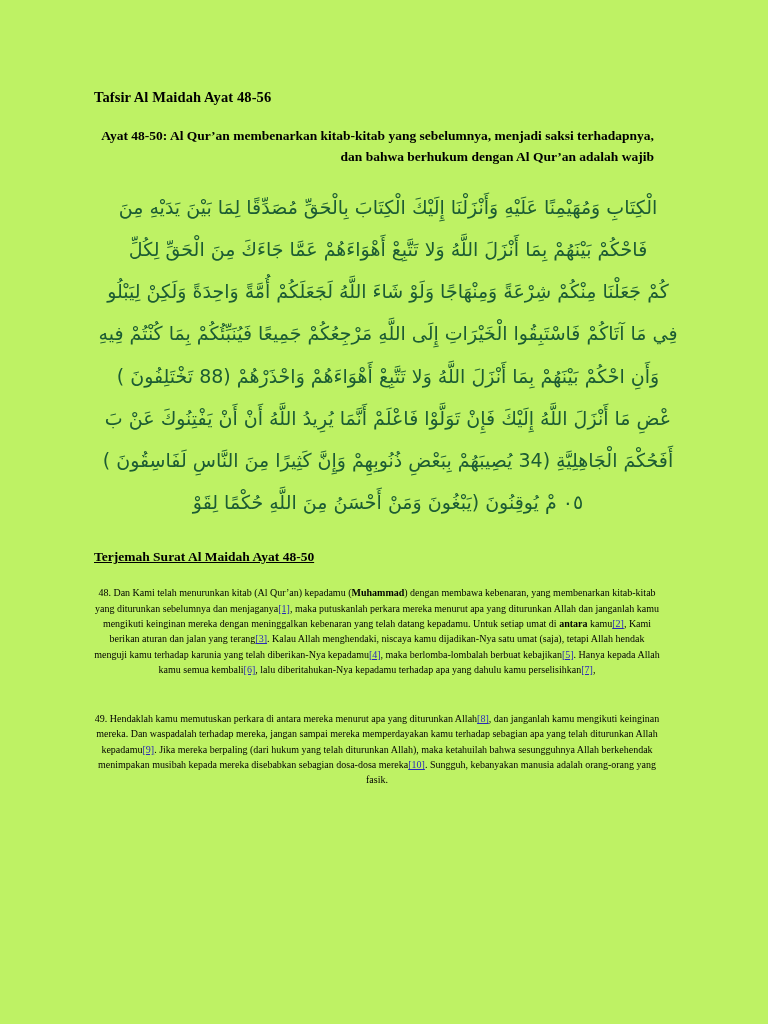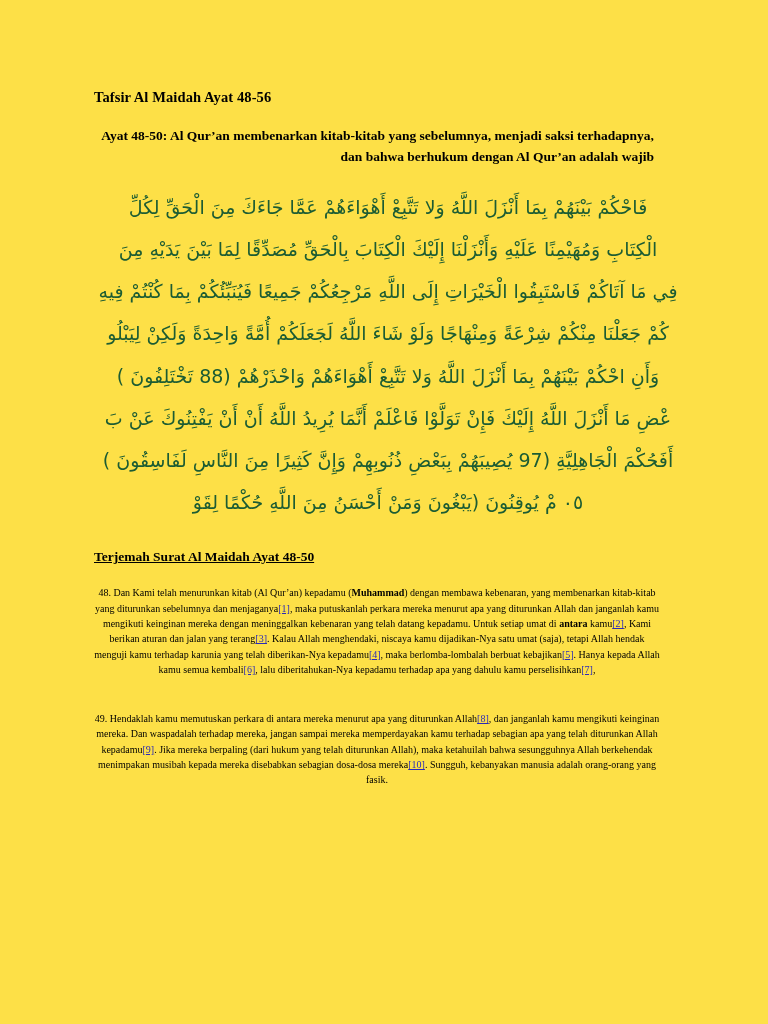--- a/index.html
+++ b/index.html
@@ -11,21 +11,21 @@
     width: 768px;
     height: 1024px;
     overflow: hidden;
     font-family: "Liberation Serif", "DejaVu Serif", serif;
     color: #000000;
   }
   .page {
     position: relative;
     width: 768px;
     height: 1024px;
-    background: #fde047;
+    background: #bef264;
     box-sizing: border-box;
     padding: 88px 68px 0 94px;
   }
   .doc-title {
     font-size: 14.5px;
     font-weight: bold;
     line-height: 1.25;
     margin: 0 0 20px 0;
     letter-spacing: 0.1px;
   }
@@ -91,27 +91,27 @@
 </head>
 <body>
 
 <div class="page">
 
   <h1 class="doc-title">Tafsir Al Maidah Ayat 48-56</h1>
 
   <h2 class="doc-subtitle">Ayat 48-50: Al Qur’an membenarkan kitab-kitab yang sebelumnya, menjadi saksi terhadapnya, dan bahwa berhukum dengan Al Qur’an adalah wajib</h2>
 
   <div class="arabic-block">
+    <div class="arabic-line">الْكِتَابِ وَمُهَيْمِنًا عَلَيْهِ  وَأَنْزَلْنَا إِلَيْكَ الْكِتَابَ بِالْحَقِّ مُصَدِّقًا لِمَا بَيْنَ يَدَيْهِ مِنَ</div>
     <div class="arabic-line">فَاحْكُمْ بَيْنَهُمْ بِمَا أَنْزَلَ اللَّهُ وَلا تَتَّبِعْ أَهْوَاءَهُمْ عَمَّا جَاءَكَ مِنَ الْحَقِّ لِكُلِّ</div>
-    <div class="arabic-line">الْكِتَابِ وَمُهَيْمِنًا عَلَيْهِ  وَأَنْزَلْنَا إِلَيْكَ الْكِتَابَ بِالْحَقِّ مُصَدِّقًا لِمَا بَيْنَ يَدَيْهِ مِنَ</div>
+    <div class="arabic-line">كُمْ جَعَلْنَا مِنْكُمْ شِرْعَةً وَمِنْهَاجًا وَلَوْ شَاءَ اللَّهُ لَجَعَلَكُمْ أُمَّةً وَاحِدَةً وَلَكِنْ لِيَبْلُو</div>
     <div class="arabic-line">فِي مَا آتَاكُمْ فَاسْتَبِقُوا الْخَيْرَاتِ إِلَى اللَّهِ مَرْجِعُكُمْ جَمِيعًا فَيُنَبِّئُكُمْ بِمَا كُنْتُمْ فِيهِ</div>
-    <div class="arabic-line">كُمْ جَعَلْنَا مِنْكُمْ شِرْعَةً وَمِنْهَاجًا وَلَوْ شَاءَ اللَّهُ لَجَعَلَكُمْ أُمَّةً وَاحِدَةً وَلَكِنْ لِيَبْلُو</div>
     <div class="arabic-line">وَأَنِ احْكُمْ بَيْنَهُمْ بِمَا أَنْزَلَ اللَّهُ وَلا تَتَّبِعْ أَهْوَاءَهُمْ وَاحْذَرْهُمْ  (88 تَخْتَلِفُونَ )</div>
     <div class="arabic-line">عْضِ مَا أَنْزَلَ اللَّهُ إِلَيْكَ فَإِنْ تَوَلَّوْا فَاعْلَمْ أَنَّمَا يُرِيدُ اللَّهُ أَنْ أَنْ يَفْتِنُوكَ عَنْ بَ</div>
-    <div class="arabic-line">أَفَحُكْمَ الْجَاهِلِيَّةِ  (79 يُصِيبَهُمْ بِبَعْضِ ذُنُوبِهِمْ وَإِنَّ كَثِيرًا مِنَ النَّاسِ لَفَاسِقُونَ )</div>
+    <div class="arabic-line">أَفَحُكْمَ الْجَاهِلِيَّةِ  (43 يُصِيبَهُمْ بِبَعْضِ ذُنُوبِهِمْ وَإِنَّ كَثِيرًا مِنَ النَّاسِ لَفَاسِقُونَ )</div>
     <div class="arabic-line">٥٠ مْ يُوقِنُونَ (يَبْغُونَ وَمَنْ أَحْسَنُ مِنَ اللَّهِ حُكْمًا لِقَوْ</div>
   </div>
 
   <div class="terjemah-heading">Terjemah Surat Al Maidah Ayat 48-50</div>
 
   <p class="para"><span>48.</span><span> Dan Kami telah menurunkan kitab (Al Qur’an) kepadamu (</span><span class="bold">Muhammad</span><span>) dengan membawa kebenaran, yang membenarkan kitab-kitab yang diturunkan sebelumnya dan menjaganya</span><a class="fn" href="#">[1]</a><span>, maka putuskanlah perkara mereka menurut apa yang diturunkan Allah dan janganlah kamu mengikuti keinginan mereka dengan meninggalkan kebenaran yang telah datang kepadamu. Untuk setiap umat di </span><span class="bold">antara</span><span> kamu</span><a class="fn" href="#">[2]</a><span>, Kami berikan aturan dan jalan yang terang</span><a class="fn" href="#">[3]</a><span>. Kalau Allah menghendaki, niscaya kamu dijadikan-Nya satu umat (saja), tetapi Allah hendak menguji kamu terhadap karunia yang telah diberikan-Nya kepadamu</span><a class="fn" href="#">[4]</a><span>, maka berlomba-lombalah berbuat kebajikan</span><a class="fn" href="#">[5]</a><span>. Hanya kepada Allah kamu semua kembali</span><a class="fn" href="#">[6]</a><span>, lalu diberitahukan-Nya kepadamu terhadap apa yang dahulu kamu perselisihkan</span><a class="fn" href="#">[7]</a><span>,</span></p>
 
   <p class="para p49"><span>49.</span><span> Hendaklah kamu memutuskan perkara di antara mereka menurut apa yang diturunkan Allah</span><a class="fn" href="#">[8]</a><span>, dan janganlah kamu mengikuti keinginan mereka. Dan waspadalah terhadap mereka, jangan sampai mereka memperdayakan kamu terhadap sebagian apa yang telah diturunkan Allah kepadamu</span><a class="fn" href="#">[9]</a><span>. Jika mereka berpaling (dari hukum yang telah diturunkan Allah), maka ketahuilah bahwa sesungguhnya Allah berkehendak menimpakan musibah kepada mereka disebabkan sebagian dosa-dosa mereka</span><a class="fn" href="#">[10]</a><span>. Sungguh, kebanyakan manusia adalah orang-orang yang fasik.</span></p>
 
 </div>

